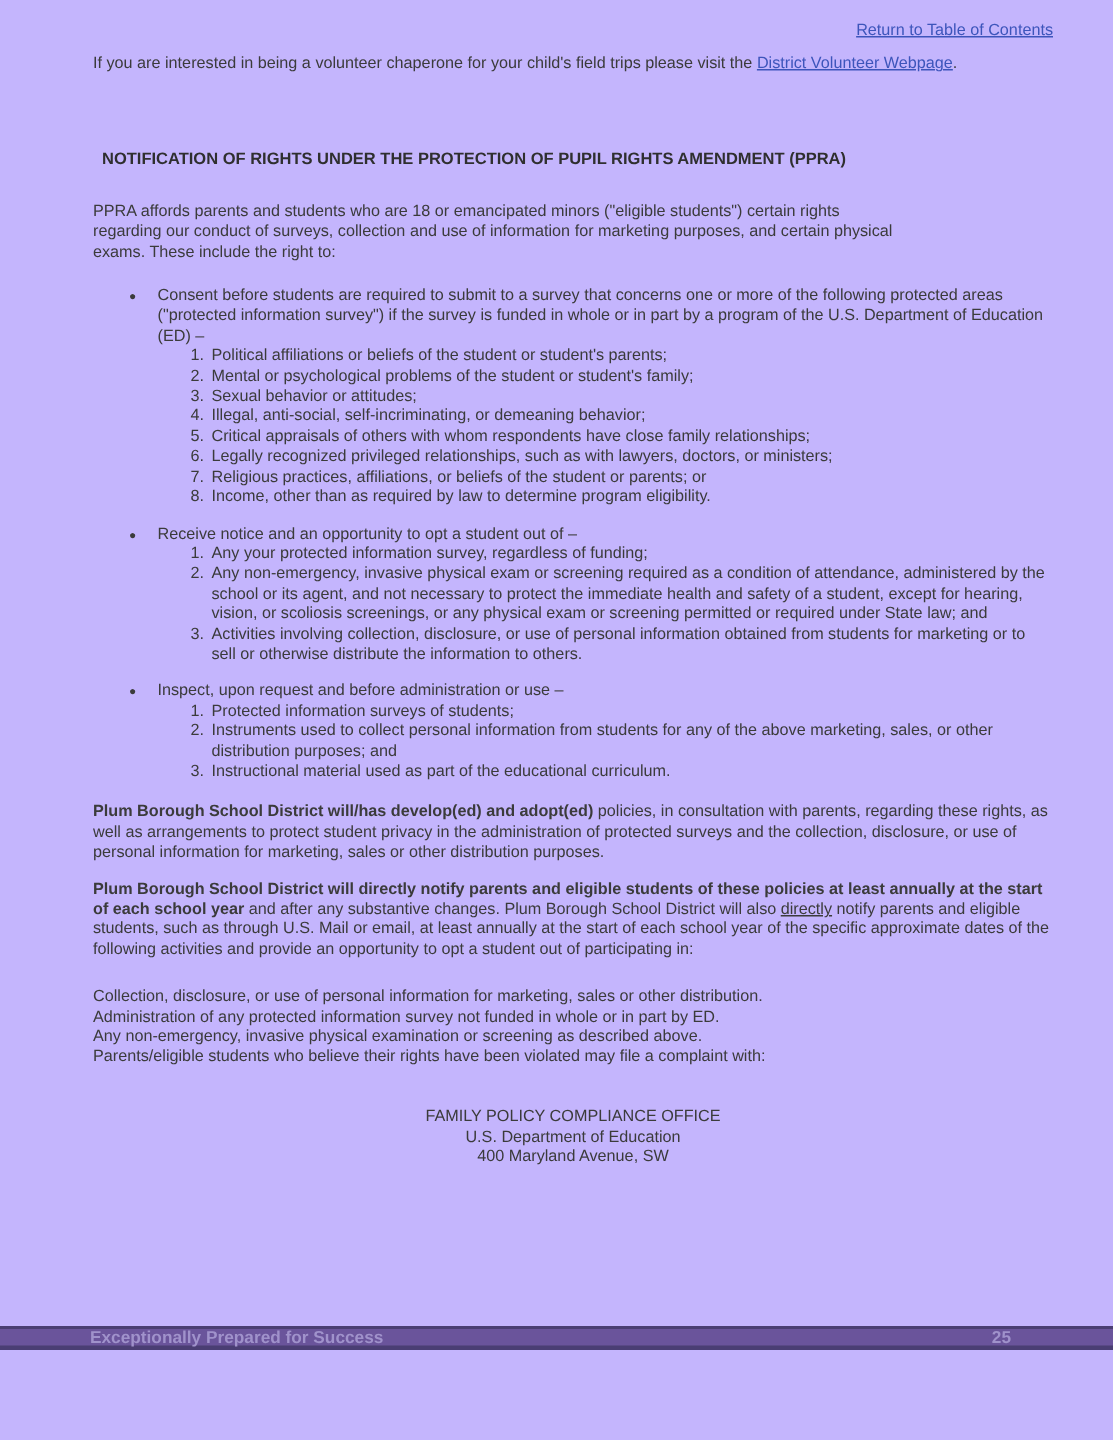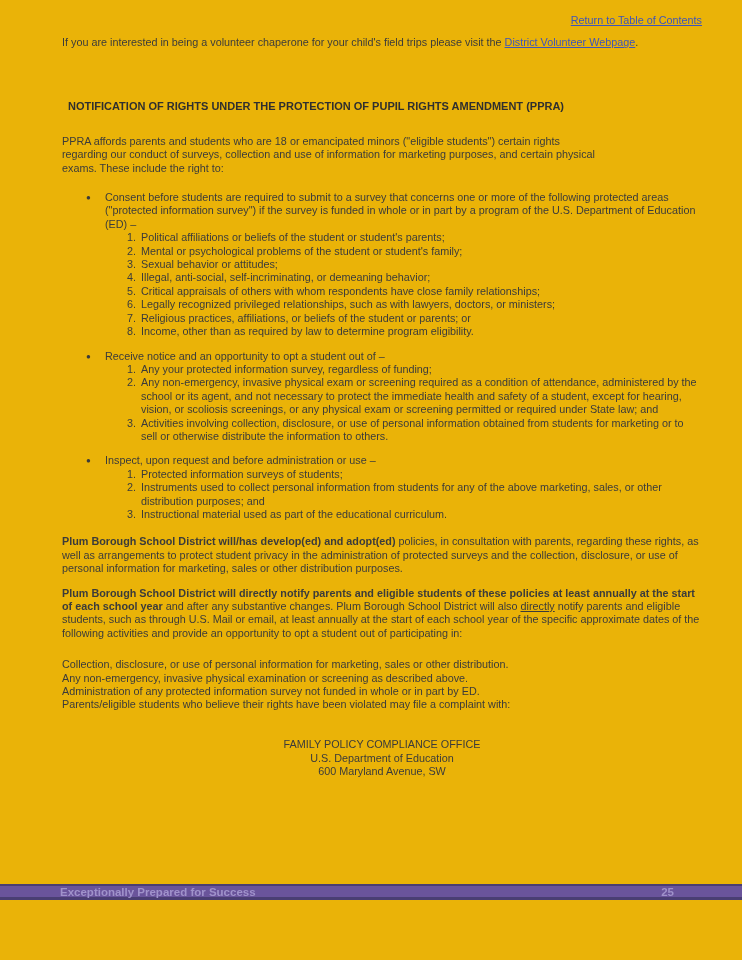--- a/index.html
+++ b/index.html
@@ -11,21 +11,21 @@
   }
   *{margin:0;padding:0;box-sizing:border-box;}
   html,body{width:742px;height:960px;}
   body{
     background:#fdfdfc;
     font-family:"Liberation Sans", sans-serif;
     color:var(--body-text);
     position:relative;
     overflow:hidden;
   }
-  .page{position:absolute;inset:0;background:#eab308;}
+  .page{position:absolute;inset:0;background:#c4b5fd;}
   .content{
     padding:14px 40px 0 62px;
     font-size:10.8px;
     line-height:13.4px;
   }
   .toc-row{text-align:right;margin-bottom:9px;}
   a.link{color:var(--link-color);text-decoration:underline;cursor:pointer;}
   .intro{margin-bottom:50px;}
   .doc-title{
     font-size:11px;
@@ -117,29 +117,29 @@
           </div>
         </div>
       </div>
 
     <p class="para gap-top"><span class="bold">Plum Borough School District will/has develop(ed) and adopt(ed)</span><span> policies, in consultation with parents, regarding these rights, as well as arrangements to protect student privacy in the administration of protected surveys and the collection, disclosure, or use of personal information for marketing, sales or other distribution purposes.</span></p>
 
     <p class="para"><span class="bold">Plum Borough School District will directly notify parents and eligible students of these policies at least annually at the start of each school year</span><span> and after any substantive changes. Plum Borough School District will also </span><span class="u">directly</span><span> notify parents and eligible students, such as through U.S. Mail or email, at least annually at the start of each school year of the specific approximate dates of the following activities and provide an opportunity to opt a student out of participating in:</span></p>
 
     <div class="activity-lines" id="activity-lines">
         <div class="activity-line">Collection, disclosure, or use of personal information for marketing, sales or other distribution.</div>
+        <div class="activity-line">Administration of any protected information survey not funded in whole or in part by ED.</div>
         <div class="activity-line">Any non-emergency, invasive physical examination or screening as described above.</div>
-        <div class="activity-line">Administration of any protected information survey not funded in whole or in part by ED.</div>
         <div class="activity-line">Parents/eligible students who believe their rights have been violated may file a complaint with:</div>
       </div>
 
     <div class="complaint">
       <div>FAMILY POLICY COMPLIANCE OFFICE</div>
       <div>U.S. Department of Education</div>
-      <div>600 Maryland Avenue, SW</div>
+      <div>400 Maryland Avenue, SW</div>
     </div>
 
   </div>
 
   <div class="footer-bar">
     <span>Exceptionally Prepared for Success</span>
     <span>25</span>
   </div>
 </div>
 

